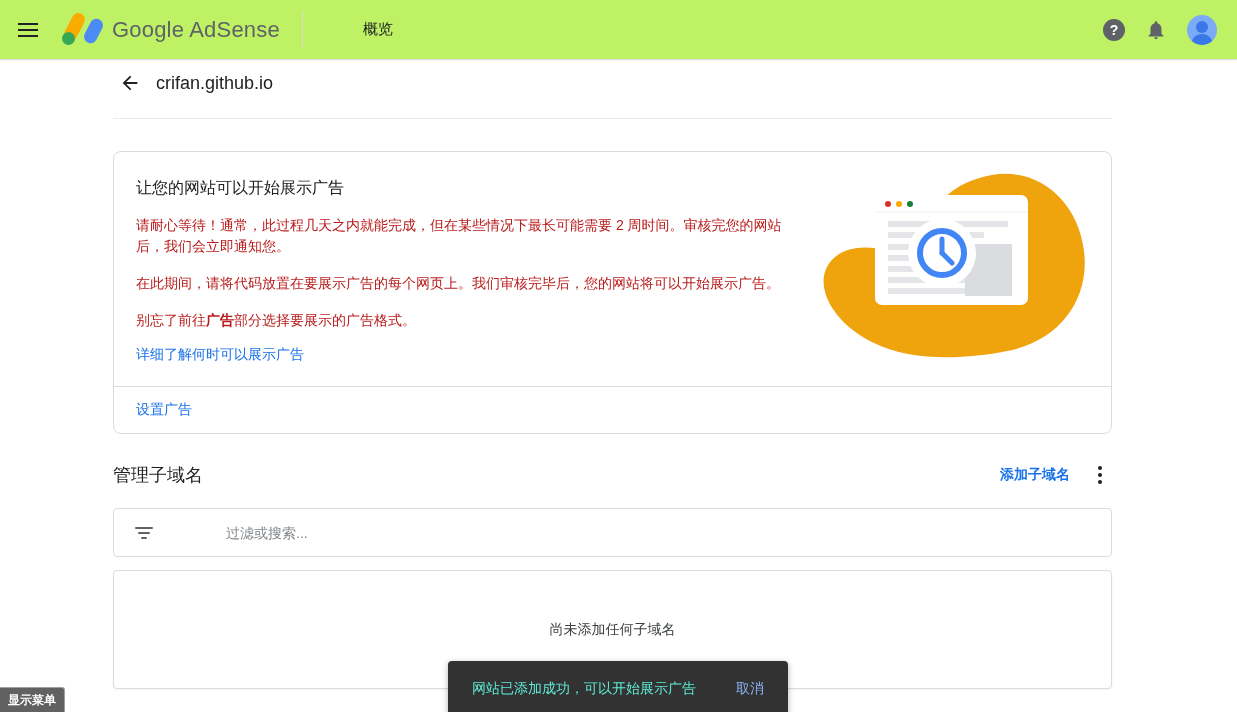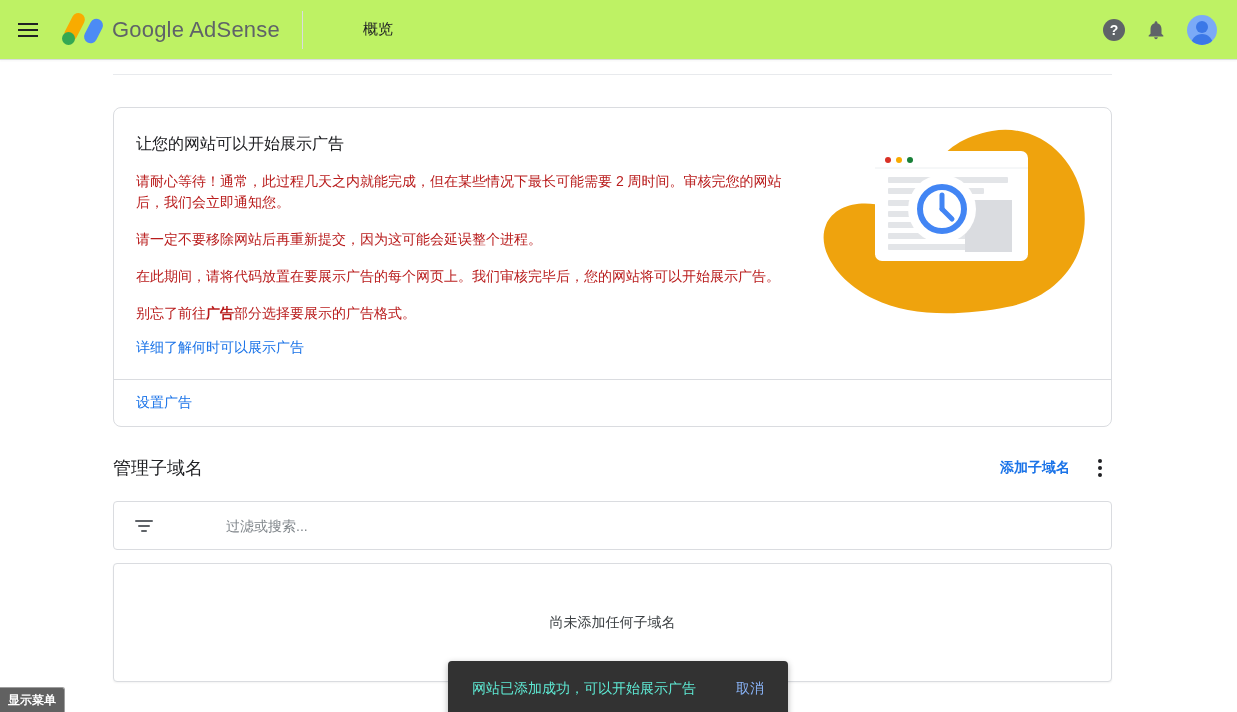--- a/index.html
+++ b/index.html
@@ -105,28 +105,35 @@
     </svg>
     <div class="avatar">
       <div class="head"></div>
         <div class="body"></div>
     </div>
   </div>
 </header>
 
 <main class="content">
 
+  <div class="back-row">
+    <div class="back-btn">
+      <svg width="22" height="22" viewBox="0 0 24 24">
+        <path fill="#202124" d="M20 11H7.83l5.59-5.59L12 4l-8 8 8 8 1.41-1.41L7.83 13H20v-2z"></path>
+      </svg>
+    </div>
+    <span class="site-name">crifan.github.io</span>
+  </div>
   <hr class="rule">
 
   <section class="card review-card">
     <div class="review-body">
       <h2 class="review-title">让您的网站可以开始展示广告</h2>
       <div class="review-text">
         <p>请耐心等待！通常，此过程几天之内就能完成，但在某些情况下最长可能需要 2 周时间。审核完您的网站后，我们会立即通知您。</p>
-        <p>请一定不要移除网站后再重新提交，因为这可能会延误整个进程。</p>
         <p>在此期间，请将代码放置在要展示广告的每个网页上。我们审核完毕后，您的网站将可以开始展示广告。</p>
         <p><span>别忘了前往</span><b>广告</b><span>部分选择要展示的广告格式。</span></p>
       </div>
       <a class="learn-link">详细了解何时可以展示广告</a>
     </div>
 
     <svg class="illustration" viewBox="0 0 264 190">
       <path fill="#efa30d" d="M170 6 C216 -2 256 32 262 82 C268 130 238 172 185 182 C140 191 88 192 52 174 C16 157 -6 124 4 100 C12 80 40 74 64 82 C90 91 100 70 112 44 C122 24 142 11 170 6 Z"></path>
       <g>
         <rect x="53" y="26" width="153" height="110" rx="7" fill="#fff"></rect>

